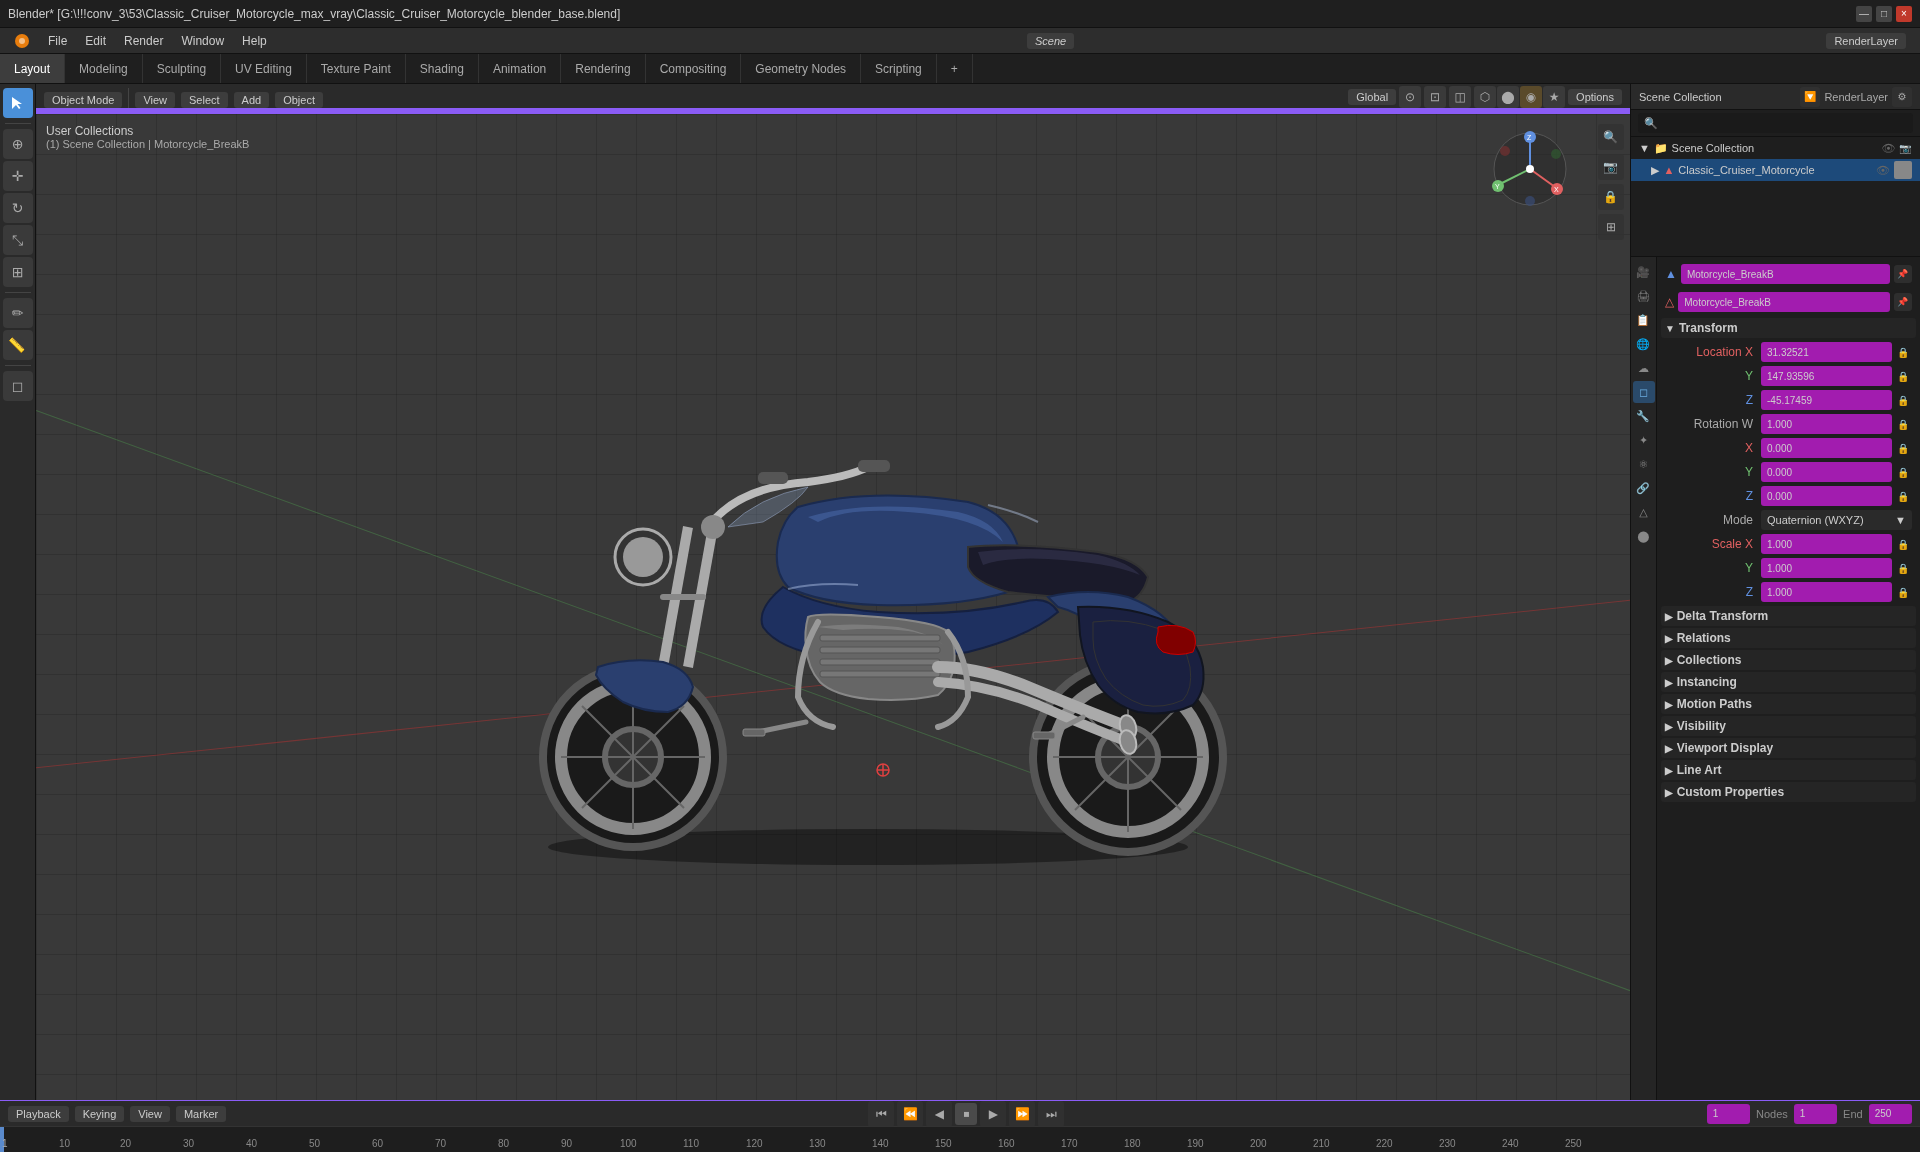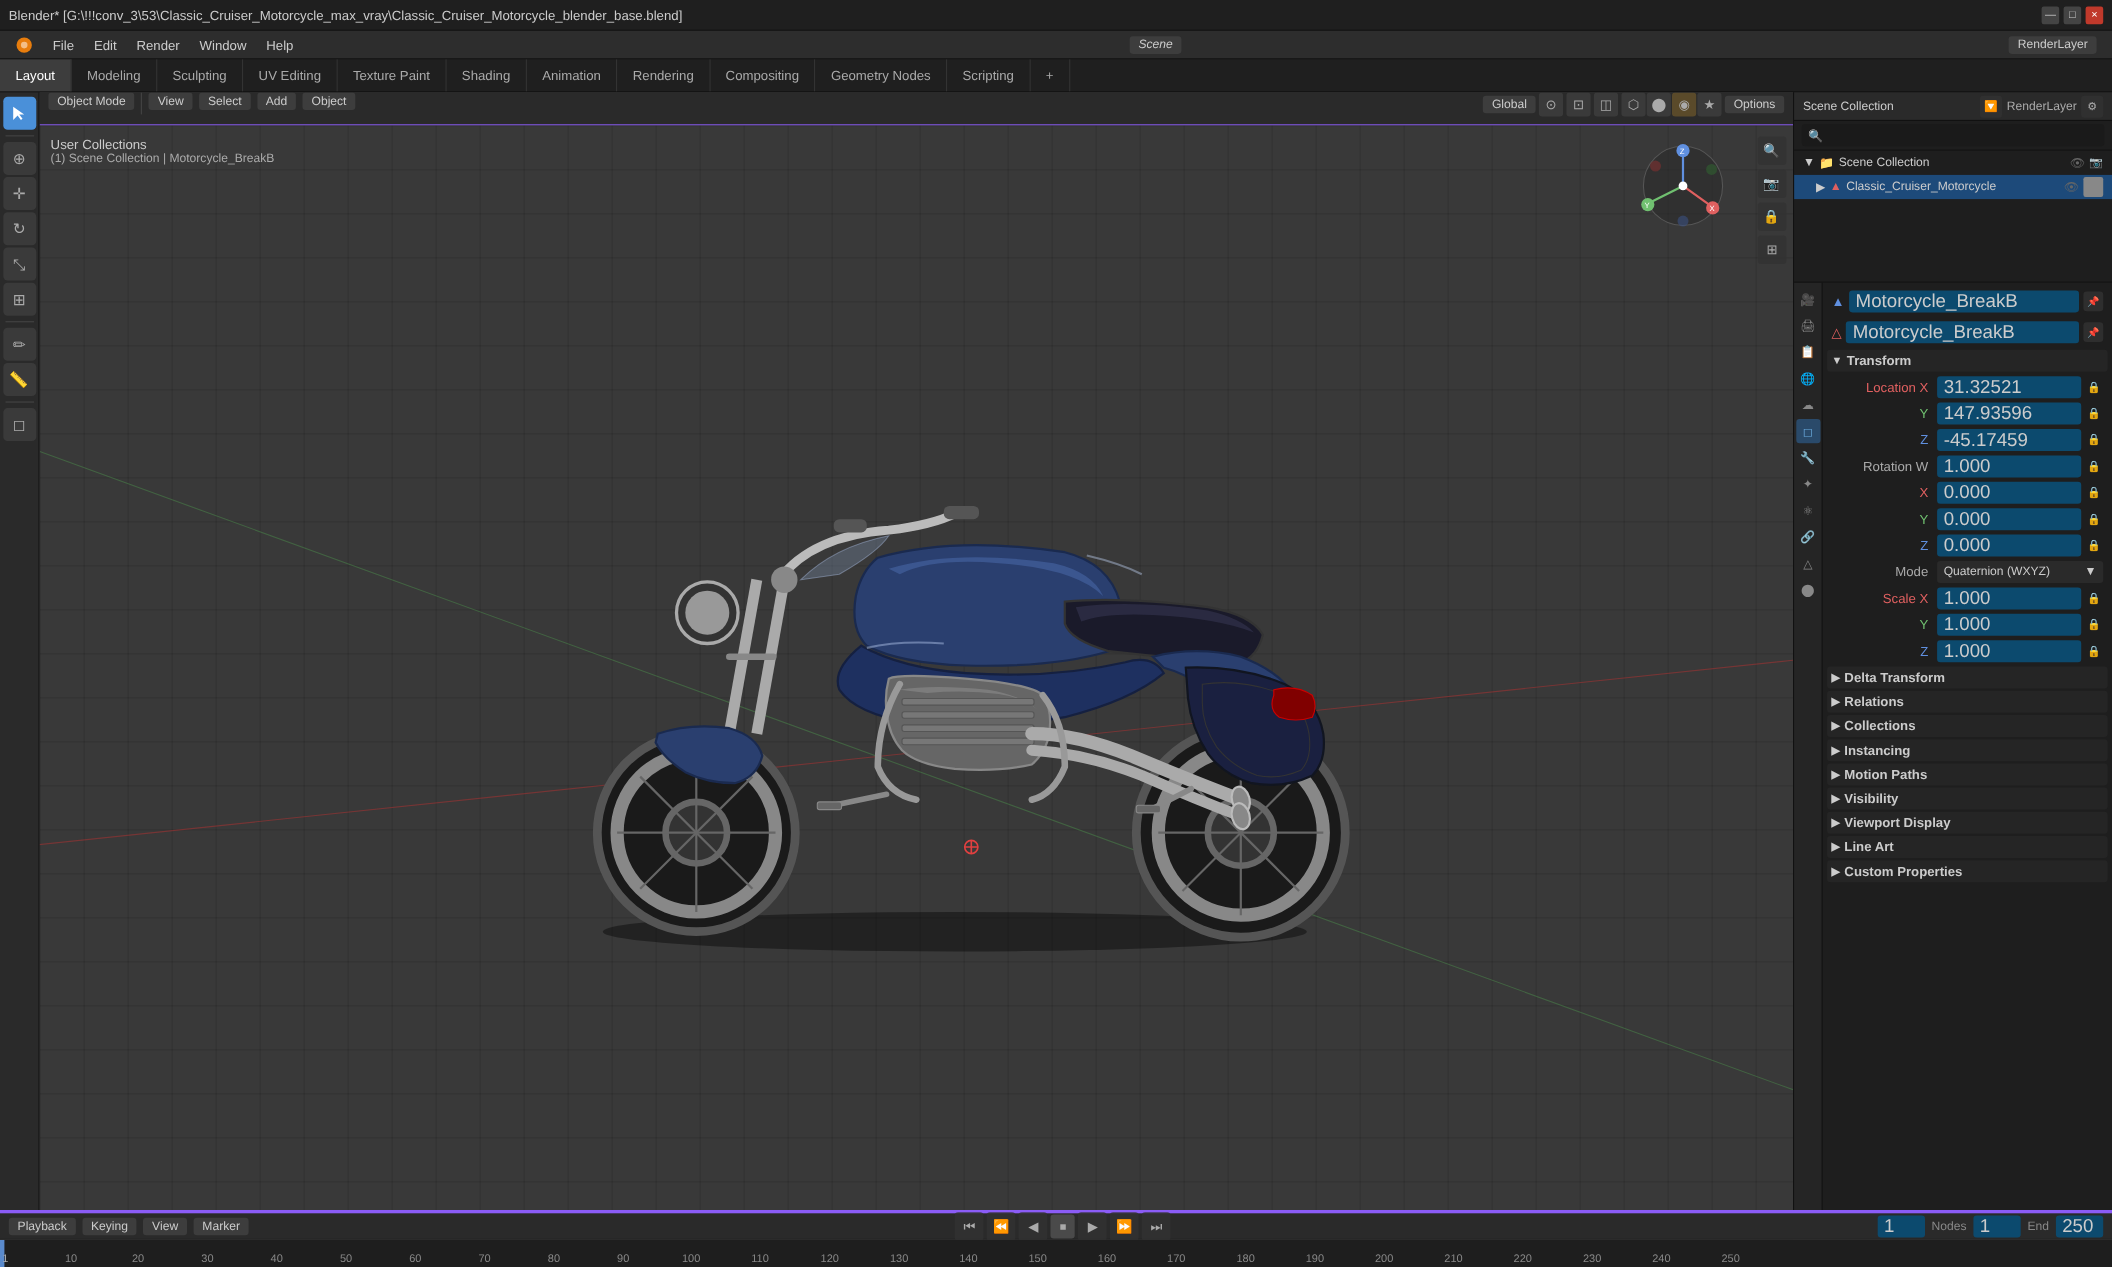--- a/index.html
+++ b/index.html
@@ -114,24 +114,24 @@
     #viewport {
       flex: 1;
       position: relative;
       background: #3a3a3a;
       overflow: hidden;
     }
     #viewport-header {
       height: 30px;
       background: #2a2a2a;
       display: flex;
-      align-items: flex-start;
+      align-items: flex-end;
       padding: 0 8px;
       gap: 6px;
-      border-bottom: 1px solid #8b5cf6;
+      border-bottom: 6px solid #8b5cf6;
     }
     .vp-header-btn {
       padding: 2px 8px;
       background: #3d3d3d;
       border-radius: 3px;
       color: #ccc;
       cursor: pointer;
       font-size: 11px;
     }
 
@@ -287,26 +287,26 @@
     .prop-label {
       width: 80px;
       font-size: 12px;
       color: #aaa;
       text-align: right;
       padding-right: 4px;
     }
     .prop-value {
       flex: 1;
       height: 20px;
-      background: #0c4a6e;
+      background: #a21caf;
       border-radius: 3px;
       display: flex;
       align-items: center;
       padding: 0 6px;
-      font-size: 17px;
+      font-size: 10px;
       color: #ccc;
       cursor: pointer;
     }
     .prop-lock {
       width: 16px;
       height: 16px;
       display: flex;
       align-items: center;
       justify-content: center;
       color: #666;
@@ -795,21 +795,21 @@
         <div class="section-header">
           <span class="arrow">▶</span>
           <span>Custom Properties</span>
         </div>
 
       </div>
     </div>
   </div>
 </div>
 
-<div id="timeline-area" style="border-top:3px solid #8b5cf6;">
+<div id="timeline-area" style="border-top:1px solid #8b5cf6;">
   <div class="vp-header-btn">Playback</div>
   <div class="vp-header-btn">Keying</div>
   <div class="vp-header-btn">View</div>
   <div class="vp-header-btn">Marker</div>
   <div style="flex:1;"></div>
 
   <div style="display:flex;align-items:center;gap:3px;">
     <div class="vp-icon-btn">⏮</div>
     <div class="vp-icon-btn">⏪</div>
     <div class="vp-icon-btn">◀</div>

